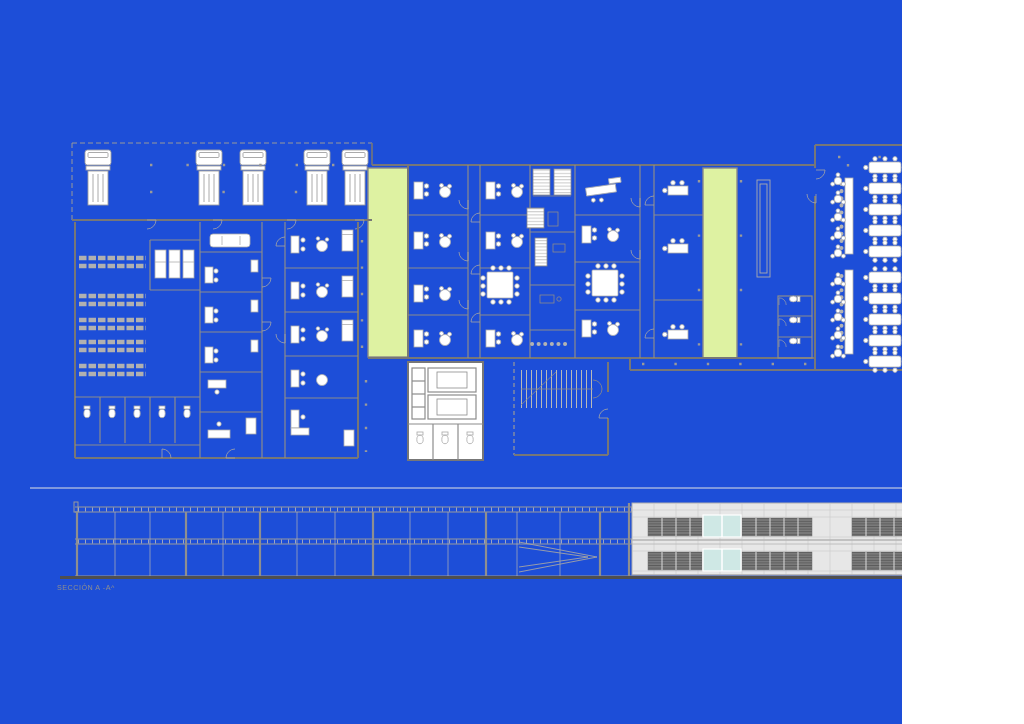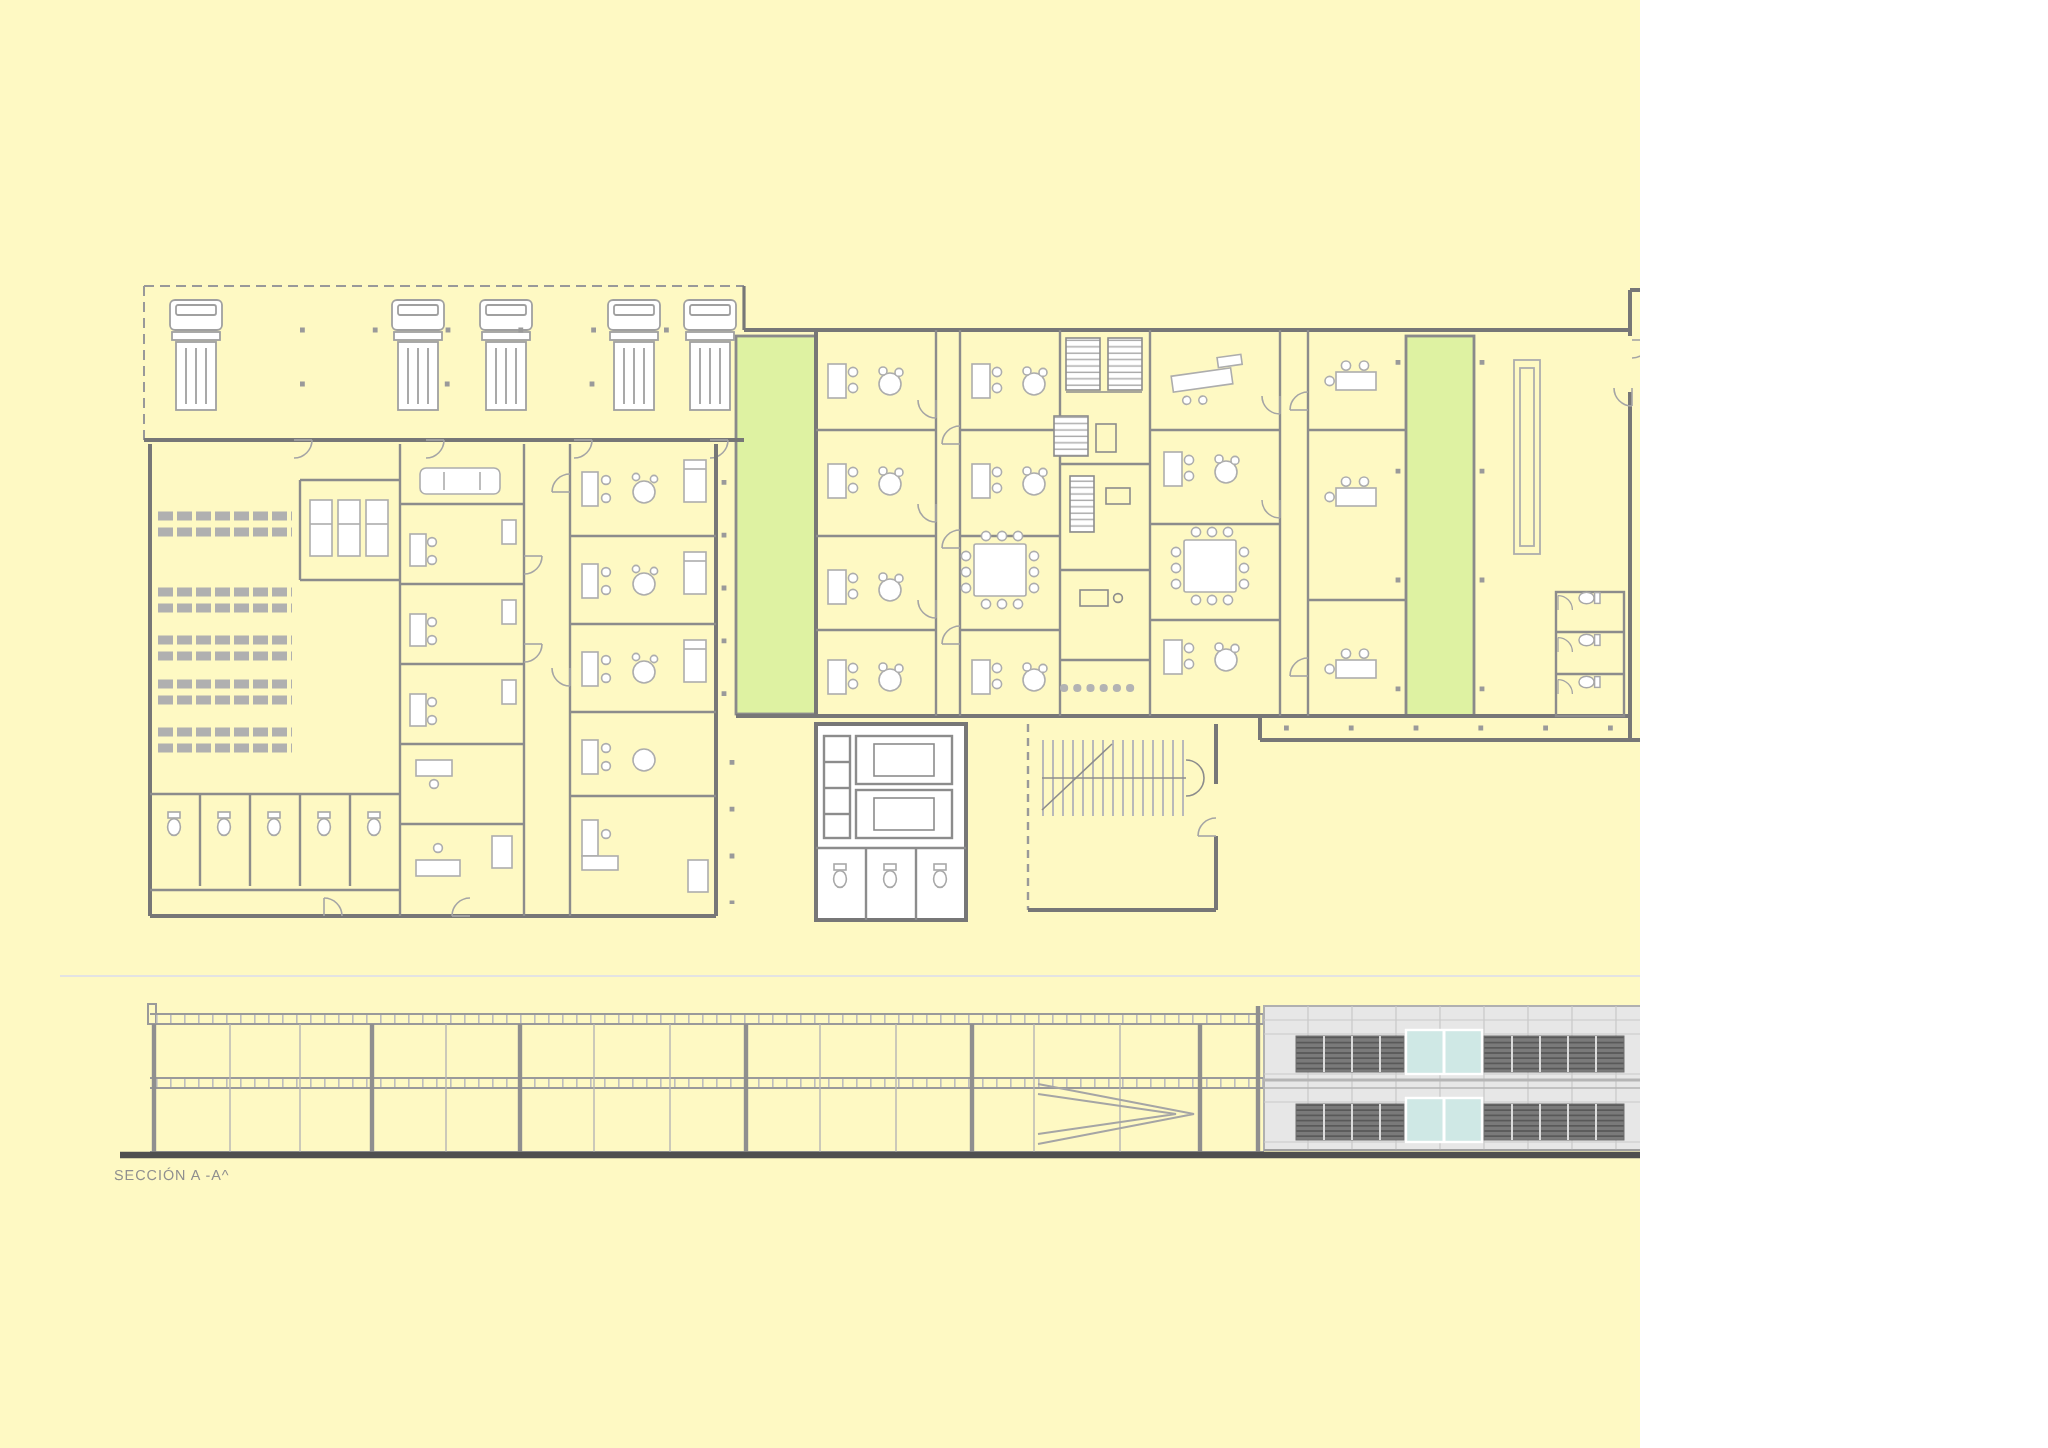--- a/index.html
+++ b/index.html
@@ -1,16 +1,16 @@
 <!DOCTYPE html>
 <html><head>
 <meta charset="utf-8">
 <style>
   html,body{margin:0;padding:0;background:#ffffff;}
-  .canvas{position:relative;width:820px;height:724px;background:#fef9c3;overflow:hidden;
+  .canvas{position:relative;width:902px;height:724px;background:#1d4ed8;overflow:hidden;
           font-family:"Liberation Sans", sans-serif;}
   svg{display:block;}
   text{font-family:"Liberation Sans", sans-serif;}
 </style>
 </head>
 <body>
 
 <div class="canvas">
 <svg width="1024" height="724" viewBox="0 0 1024 724">
 

